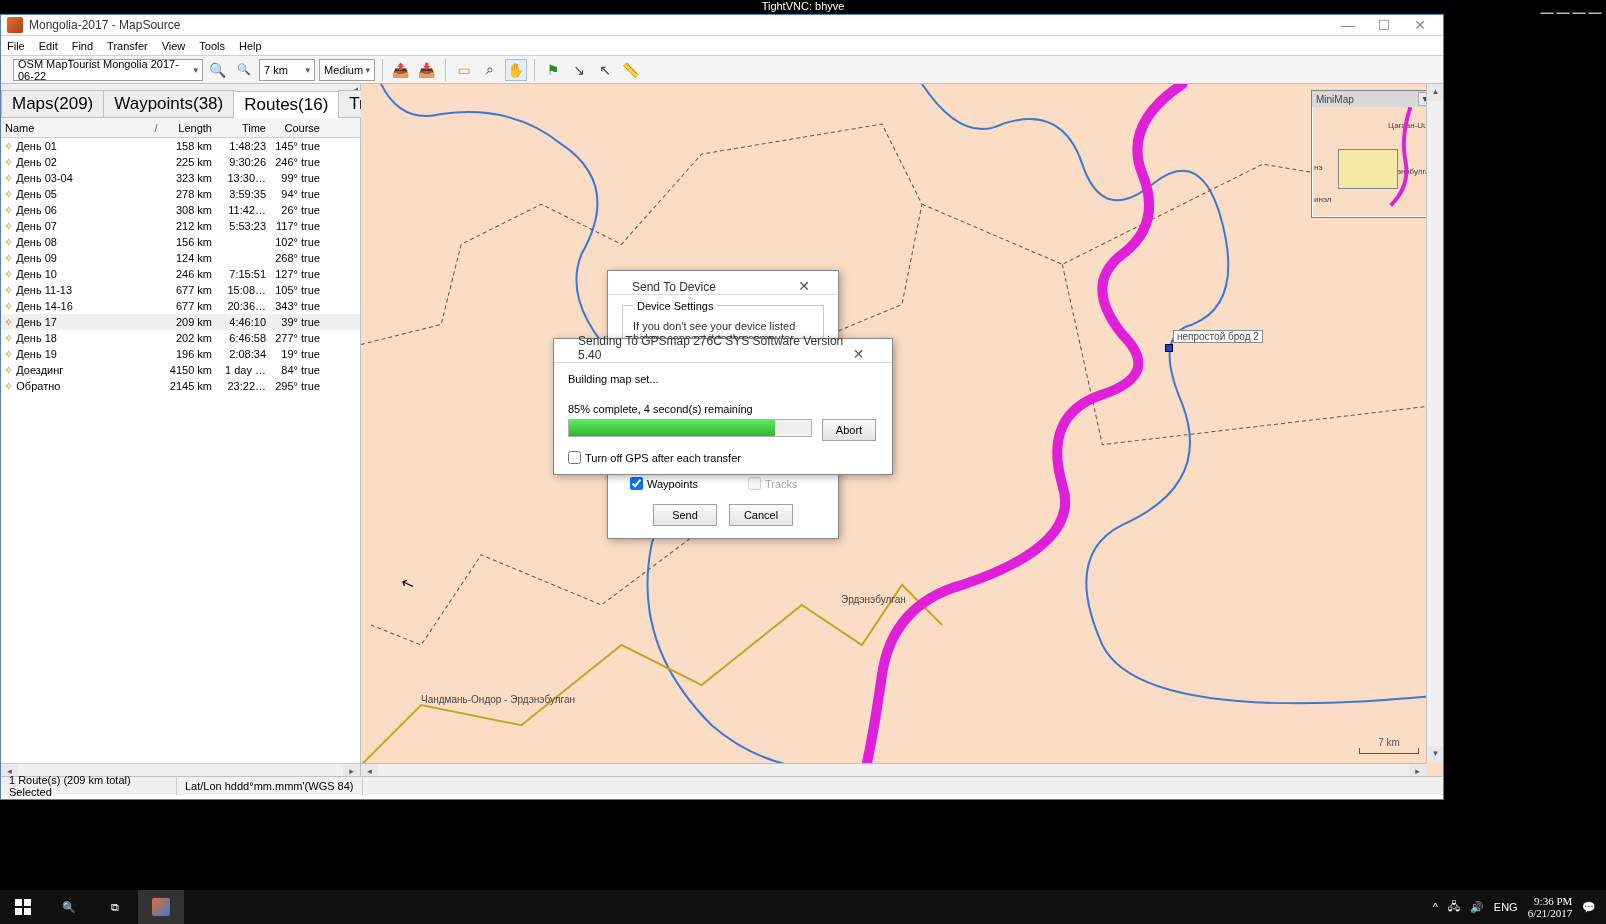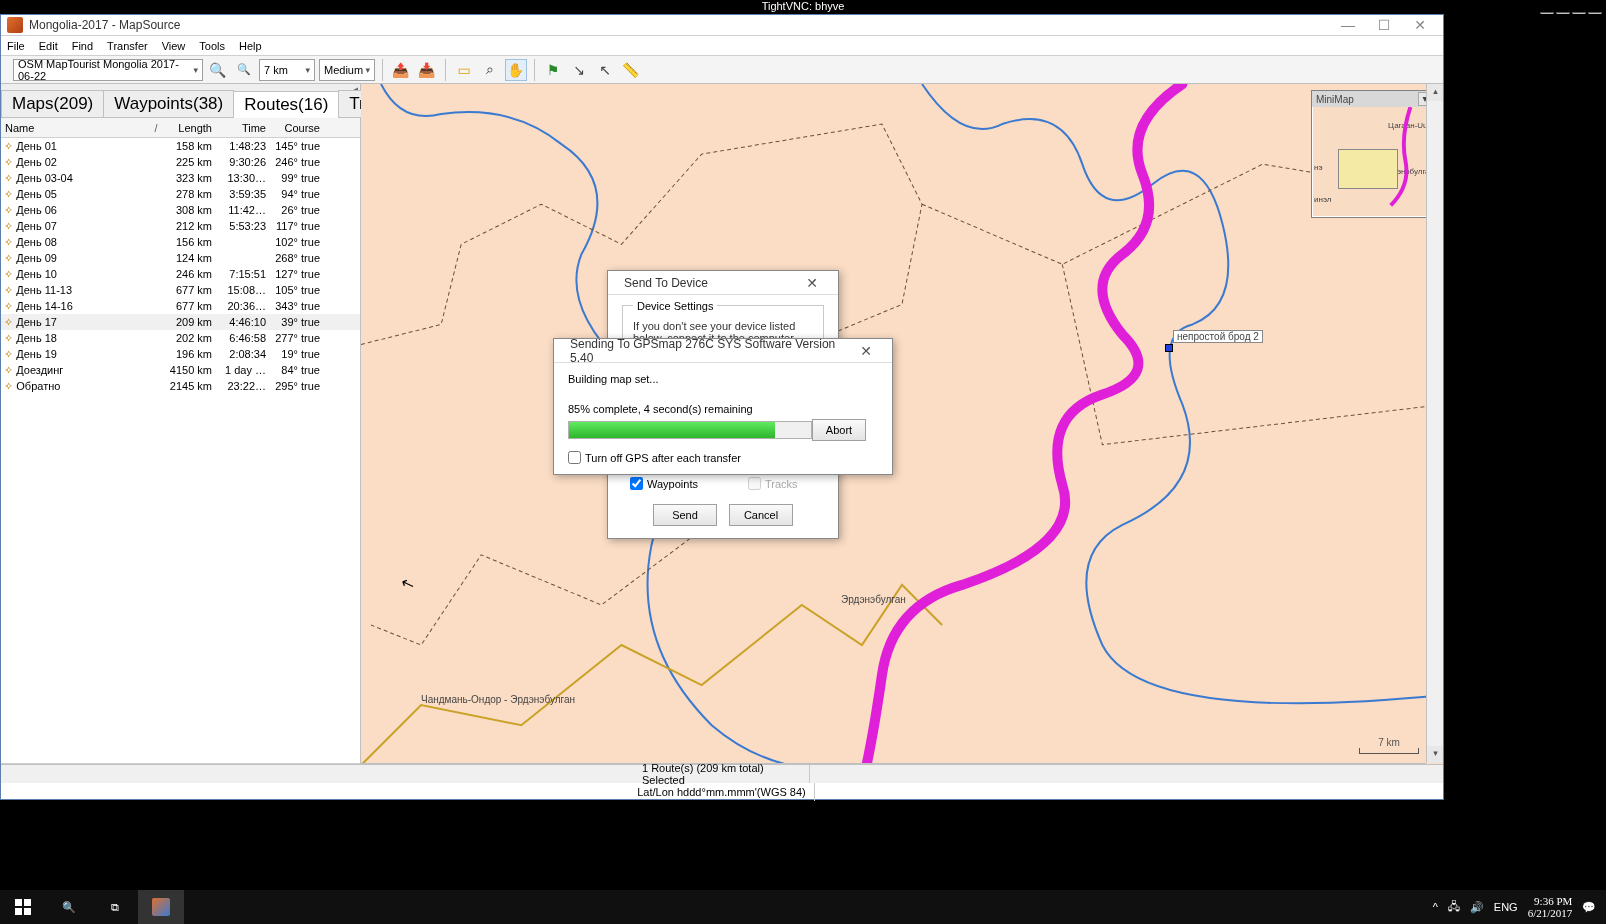--- a/index.html
+++ b/index.html
@@ -41,25 +41,25 @@
   .hscroll .arrow.l{left:0;} .hscroll .arrow.r{right:0;}
   .map-pane { flex:1; position:relative; background:#fbddc5; overflow:hidden;}
   .map-svg { position:absolute; inset:0; }
   .minimap { position:absolute; top:6px; right:6px; width:126px; height:128px; background:#f8dcc4; border:1px solid #808080; box-shadow:0 0 0 1px #fff inset;}
   .minimap-title{height:16px; background:#d8d8d8; font-size:10px; padding:1px 4px; display:flex; align-items:center; color:#444;}
   .minimap-close{margin-left:auto; width:14px; height:14px; background:#e8e8e8; border:1px solid #aaa; text-align:center; line-height:11px; font-size:10px; cursor:pointer;}
   .minimap-body{position:relative; height:110px; font-size:9px; color:#444;}
   .minimap-rect{position:absolute; left:26px; top:42px; width:60px; height:40px; background:#f5e9a6; border:1px solid #888;}
   .scale{position:absolute; right:24px; bottom:26px; font-size:10px; color:#555;}
   .scale-bar{width:60px; height:6px; border:1px solid #555; border-top:none;}
-  .statusbar{position:absolute; left:0; right:0; bottom:16px; height:19px; background:#f0f0f0; border-top:1px solid #c0c0c0; display:flex; align-items:center; font-size:11px;flex-direction:column;}
+  .statusbar{position:absolute; left:0; right:0; bottom:4px; height:19px; background:#f0f0f0; border-top:1px solid #c0c0c0; display:flex; align-items:center; font-size:11px;}
   .statusbar .cell{padding:0 8px; border-right:1px solid #c8c8c8; height:100%; display:flex; align-items:center;}
   
   .dialog{position:absolute; background:#fff; border:1px solid #888; box-shadow:2px 2px 8px rgba(0,0,0,0.3); font-size:11px;}
-  .dlg-title{height:24px; background:#fff; display:flex; align-items:center; padding:0 16px; font-size:12px; color:#333; border-bottom:1px solid #ddd;}
+  .dlg-title{height:24px; background:#fff; display:flex; align-items:flex-end; padding:0 24px; font-size:12px; color:#333; border-bottom:1px solid #ddd;}
   .dlg-close{margin-left:auto; width:20px; text-align:center; font-size:14px; color:#555; cursor:pointer;}
   .dlg-body{padding:10px 14px;}
   .groupbox{border:1px solid #c8c8c8; padding:8px 10px; margin-bottom:8px;}
   .group-title{font-size:11px; position:relative; top:-14px; background:#fff; padding:0 4px; display:inline-block;}
   .win-btn{min-width:64px; height:22px; border:1px solid #a0a0a0; background:linear-gradient(#fafafa,#e4e4e4); cursor:pointer; font-size:11px; padding:0 10px;}
   .chk{display:flex; align-items:center; gap:4px;}
   .chk input{margin:0;}
   .progress{height:18px; width:244px; border:1px solid #b0b0b0; background:#f0f0f0; display:inline-block;}
   .progress .fill{height:100%; background:linear-gradient(#5eea5e,#2fb52f);}
   
@@ -402,21 +402,21 @@
       </div>
 
       <div class="dialog" style="left:192px; top:254px; width:340px;">
         <div class="dlg-title" style="background:#fff;">
           <span>Sending To GPSmap 276C SYS Software Version 5.40</span>
           <span class="dlg-close">✕</span>
         </div>
         <div class="dlg-body">
           <div style="margin-bottom:18px;">Building map set...</div>
           <div style="margin-bottom:4px;">85% complete, 4 second(s) remaining</div>
-          <div style="display:flex; align-items:center; ">
+          <div style="display:flex; align-items:flex-start; gap:10px;">
             <div class="progress">
                 <div class="fill" id="prog-fill" style="width: 85%;"></div>
               </div>
             <button class="win-btn" style="min-width:54px;">Abort</button>
           </div>
           <label class="chk" style="margin-top:10px;">
               <input type="checkbox" style="">
               <span>Turn off GPS after each transfer</span>
             </label>
         </div>

